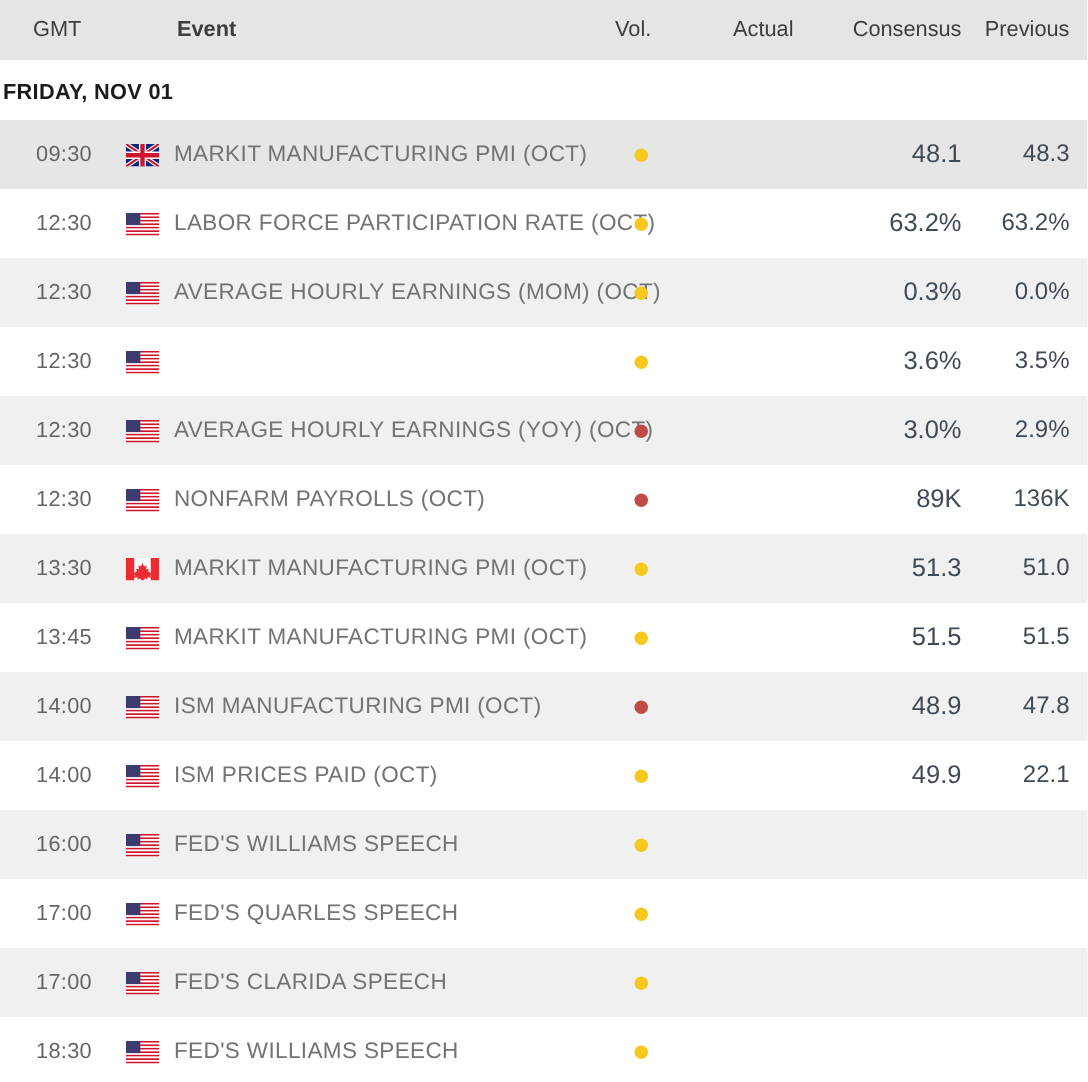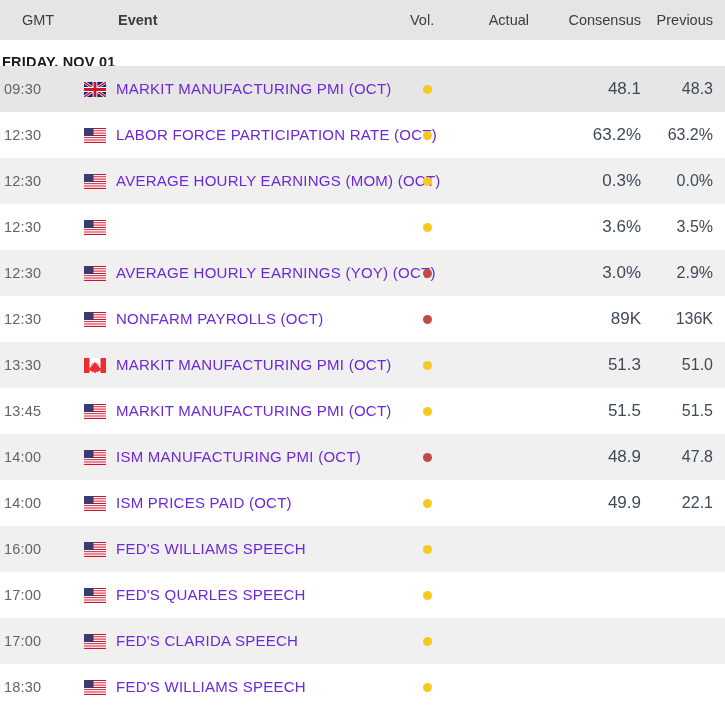--- a/index.html
+++ b/index.html
@@ -40,21 +40,21 @@
   }
   .h-gmt       { left: 22px; }
   .h-event     { left: 118px; font-weight: bold; }
   .h-vol       { left: 410px;  width: 44px; text-align: left;  }
   .h-actual    { right: 196px; }
   .h-consensus { right: 84px;  }
   .h-previous  { right: 12px;  }
 
   
   .date-row {
-    height: 26px;
+    height: 40px;
     background: #ffffff;
     position: relative;
   }
   .date-row .date-label {
     position: absolute;
     left: 2px;
     top: 0;
     height: 42px;
     line-height: 44px;
     font-size: 14.5px;
@@ -77,21 +77,21 @@
 
   .cell {
     position: absolute;
     top: 0;
     height: 46px;
     line-height: 46px;
     white-space: nowrap;
   }
 
   .c-time {
-    left: 4px;
+    left: 24px;
     font-size: 14.5px;
     color: #646464;
     letter-spacing: 0.2px;
   }
 
   .c-flag {
     left: 84px;
     width: 24px;
     height: 46px;
     line-height: 0;
@@ -100,21 +100,21 @@
   }
   .flag {
     width: 22px;
     height: 15px;
     display: block;
   }
 
   .c-event {
     left: 116px;
     font-size: 15px;
-    color: #6d28d9;
+    color: #737373;
     letter-spacing: 0.25px;
   }
 
   .c-vol {
     left: 410px;
     width: 34px;
     height: 46px;
     display: flex;
     align-items: center;
     justify-content: center;

